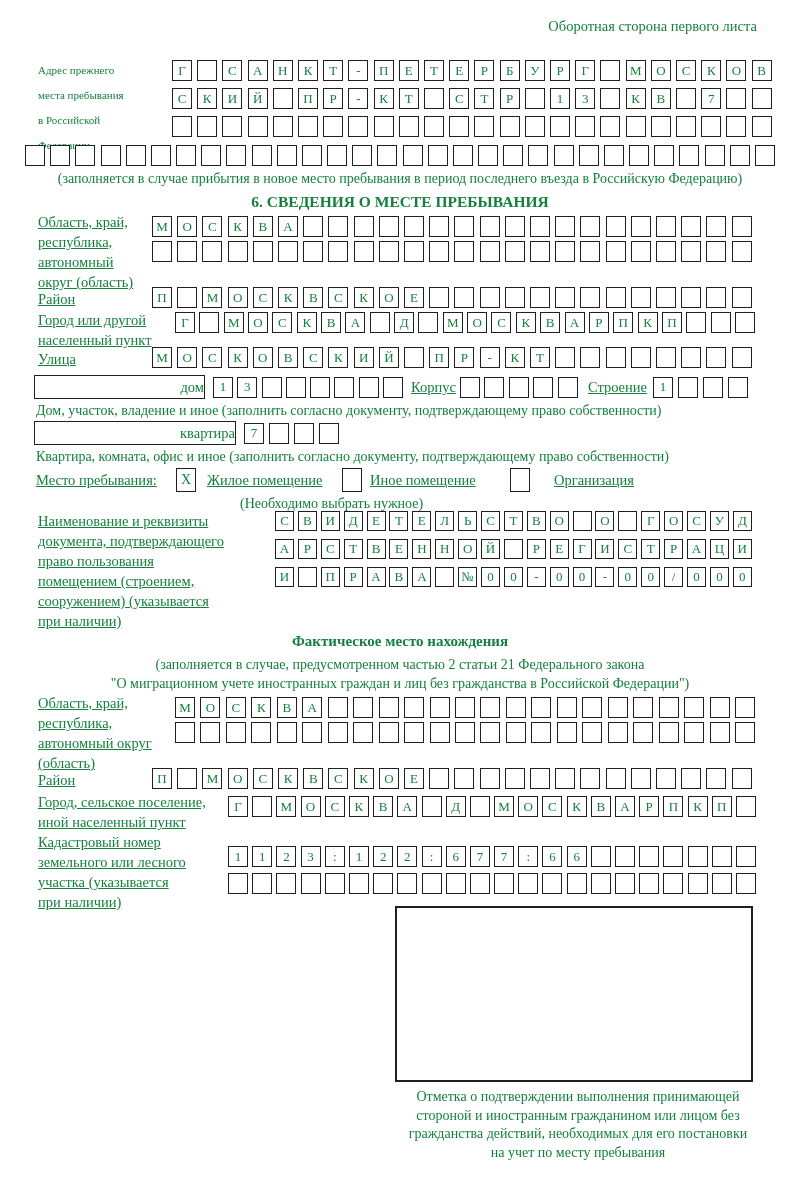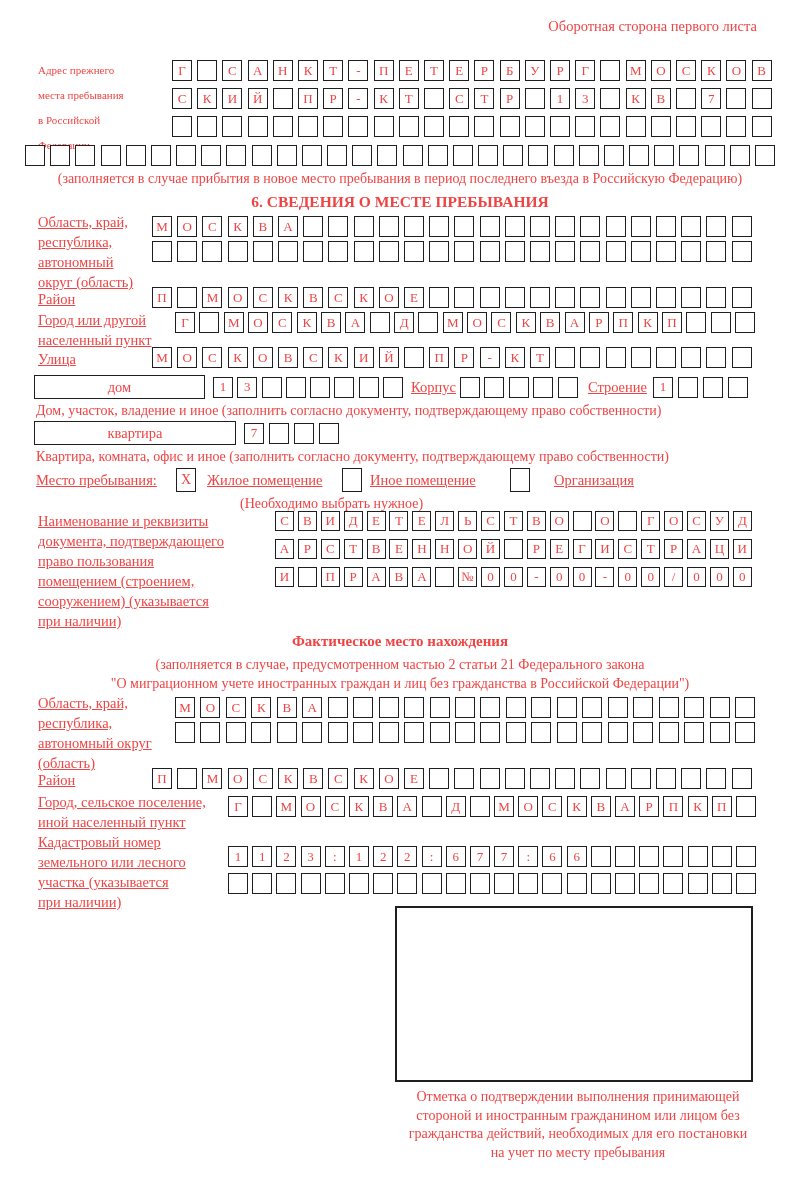--- a/index.html
+++ b/index.html
@@ -1,36 +1,36 @@
 <!DOCTYPE html>
 <html><head>
 <meta charset="utf-8">
 <style>
   html,body{margin:0;padding:0;background:#fff;}
   .page{
     position:relative;width:800px;height:1180px;background:#ffffff;
-    font-family:"Liberation Serif","DejaVu Serif",serif;color:#ef4444;overflow:hidden;
+    font-family:"Liberation Serif","DejaVu Serif",serif;color:#15803d;overflow:hidden;
   }
   .abs{position:absolute;}
   .ml{white-space:pre-line;}
   .lbl{font-size:14.5px;line-height:20px;text-decoration:underline;}
   .lbl22{font-size:11px;line-height:25px;}
   .note{font-size:14px;}
   .center{text-align:center;width:800px;left:0;}
   .bold{font-weight:bold;}
   .cellrow{display:flex;justify-content:space-between;}
   .cell{
     width:20px;height:21px;border:1.6px solid #1f1f1f;box-sizing:border-box;
     display:inline-flex;align-items:center;justify-content:center;
     font-size:13px;line-height:18px;background:#fff;flex:0 0 auto;
   }
   .docrow .cell{width:19px;height:20px;}
   .widebox{
     border:1.6px solid #1f1f1f;box-sizing:border-box;height:24px;
-    display:flex;align-items:center;justify-content:center;font-size:14.5px;background:#fff;
+    display:flex;align-items:center;justify-content:flex-end;font-size:14.5px;background:#fff;
   }
   .chk{
     width:20px;height:24px;border:1.6px solid #1f1f1f;box-sizing:border-box;
     display:inline-flex;align-items:center;justify-content:center;font-size:14px;background:#fff;
   }
   .rowflex{display:flex;align-items:center;}
   .stampbox{border:2px solid #1f1f1f;box-sizing:border-box;background:#fff;}
   .mb7{margin-bottom:7px;}
   .mb4{margin-bottom:4px;}
   .mb8{margin-bottom:8px;}

